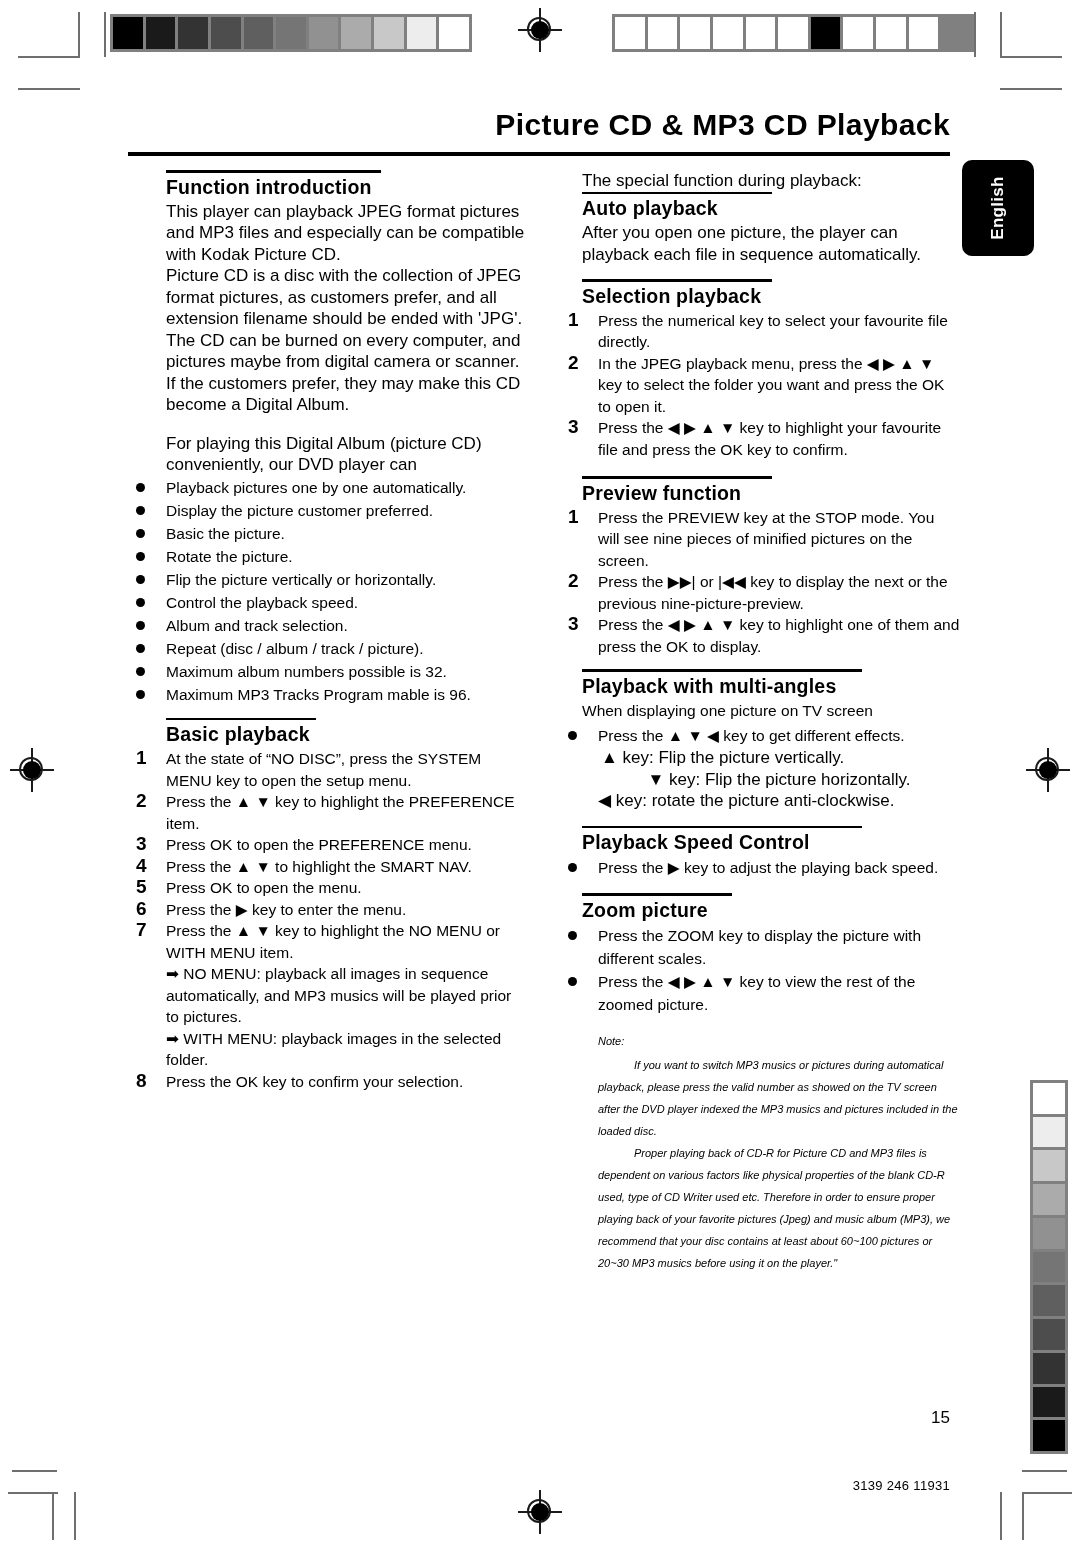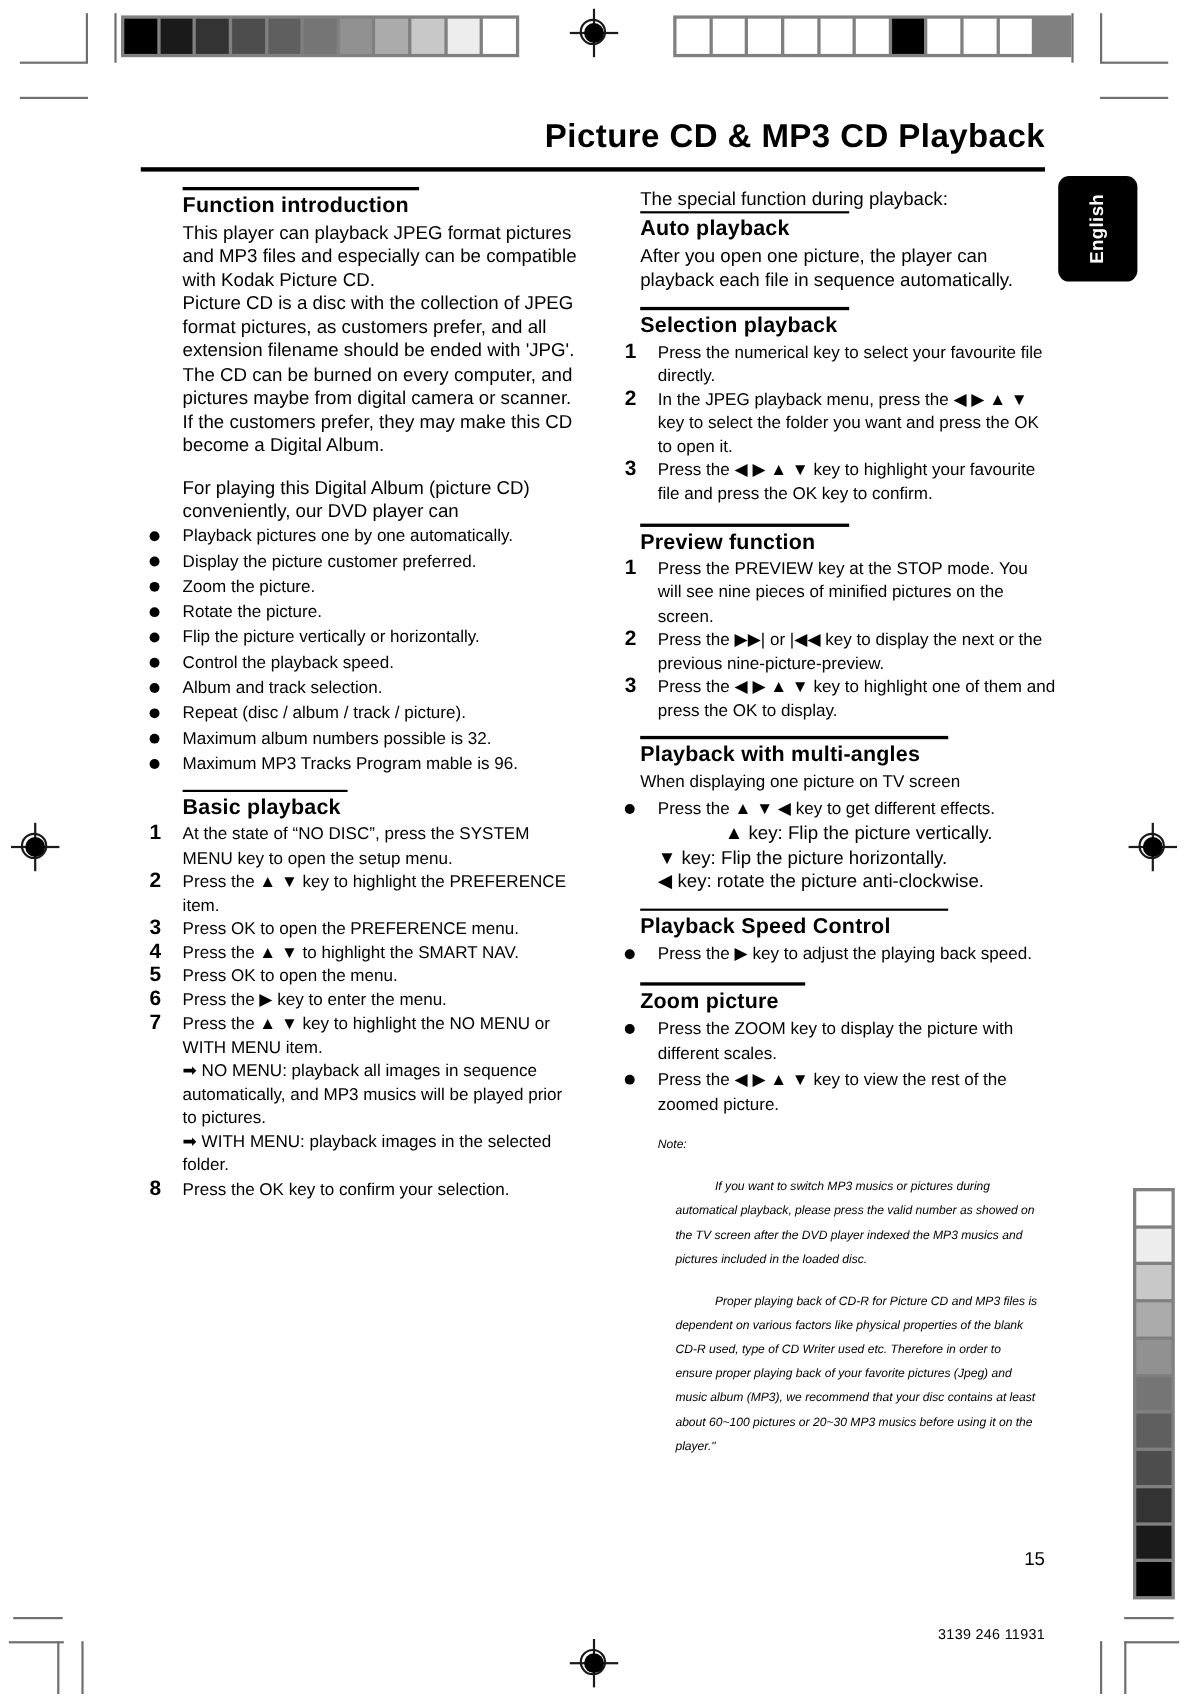--- a/index.html
+++ b/index.html
@@ -186,21 +186,21 @@
     border-radius: 50%;
   }
 
   .note {
     margin: 14px 0 0 38px;
     font-size: 11px;
     line-height: 22px;
     font-style: italic;
   }
   .note .note-label { display: block; margin-bottom: 2px; }
-  .note p { margin: 16px; text-indent: 36px; }
+  .note p { margin: 0; text-indent: 36px; }
 
   .page-num {
     position: absolute;
     left: 850px; top: 1408px;
     width: 100px;
     text-align: right;
     font-size: 17px;
   }
   .doc-code {
     position: absolute;
@@ -315,21 +315,21 @@
 
     <div class="sec-rule"></div>
     <h2 class="sec">Function introduction</h2>
     <p class="body">This player can playback JPEG format pictures and MP3 files and especially can be compatible with Kodak Picture CD.</p>
     <p class="body">Picture CD is a disc with the collection of JPEG format pictures, as customers prefer, and all extension filename should be ended with 'JPG'. The CD can be burned on every computer, and pictures maybe from digital camera or scanner. If the customers prefer, they may make this CD become a Digital Album.</p>
     <p class="body gap">For playing this Digital Album (picture CD) conveniently, our DVD player can</p>
 
     <ul class="bullets" id="feature-list">
         <li><span class="dot"></span><span>Playback pictures one by one automatically.</span></li>
         <li><span class="dot"></span><span>Display the picture customer preferred.</span></li>
-        <li><span class="dot"></span><span>Zoom the picture.</span></li>
+        <li><span class="dot"></span><span>Basic the picture.</span></li>
         <li><span class="dot"></span><span>Rotate the picture.</span></li>
         <li><span class="dot"></span><span>Flip the picture vertically or horizontally.</span></li>
         <li><span class="dot"></span><span>Control the playback speed.</span></li>
         <li><span class="dot"></span><span>Album and track selection.</span></li>
         <li><span class="dot"></span><span>Repeat (disc / album / track / picture).</span></li>
         <li><span class="dot"></span><span>Maximum album numbers possible is 32.</span></li>
         <li><span class="dot"></span><span>Maximum MP3 Tracks Program mable is 96.</span></li>
       </ul>
 
     <div style="height:12px"></div>
@@ -376,22 +376,22 @@
     <div class="sec-rule wide" style="margin-left:22px"></div>
     <h2 class="sec" style="margin-left:22px">Playback with multi-angles</h2>
     <p class="lead" style="margin-left:22px">When displaying one picture on TV screen</p>
     <ul class="bullets">
       <li>
         <span class="dot"></span>
         <span>Press the ▲ ▼ ◀ key to get different effects.</span>
       </li>
     </ul>
     <div id="multi-angle-details">
-        <p class="body" style="margin-left: 41px; text-align: center;">▲ key: Flip the picture vertically.</p>
-        <p class="body" style="margin-left: 38px;">▼ key: Flip the picture horizontally.</p>
+        <p class="body" style="margin-left: 41px;">▲ key: Flip the picture vertically.</p>
+        <p class="body" style="margin-left: 38px; text-align: center;">▼ key: Flip the picture horizontally.</p>
         <p class="body" style="margin-left: 38px;">◀ key: rotate the picture anti-clockwise.</p>
       </div>
 
     <div style="height:14px"></div>
     <div class="sec-rule wide" style="margin-left:22px"></div>
     <h2 class="sec" style="margin-left:22px">Playback Speed Control</h2>
     <ul class="bullets">
       <li>
         <span class="dot"></span>
         <span>Press the ▶ key to adjust the playing back speed.</span>

